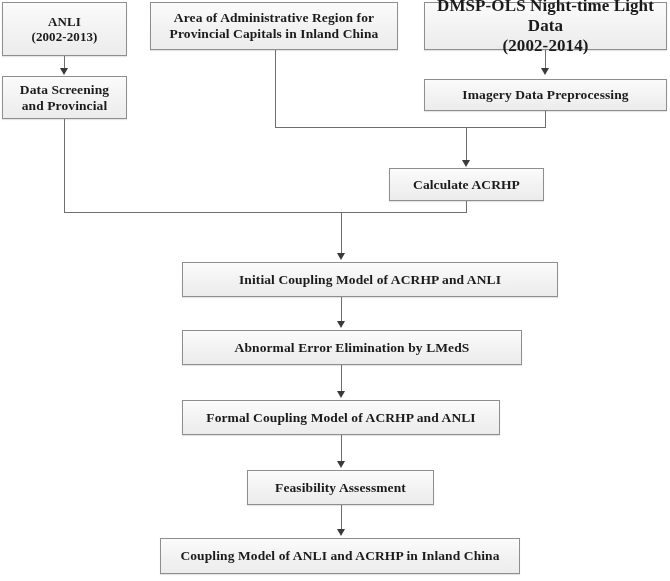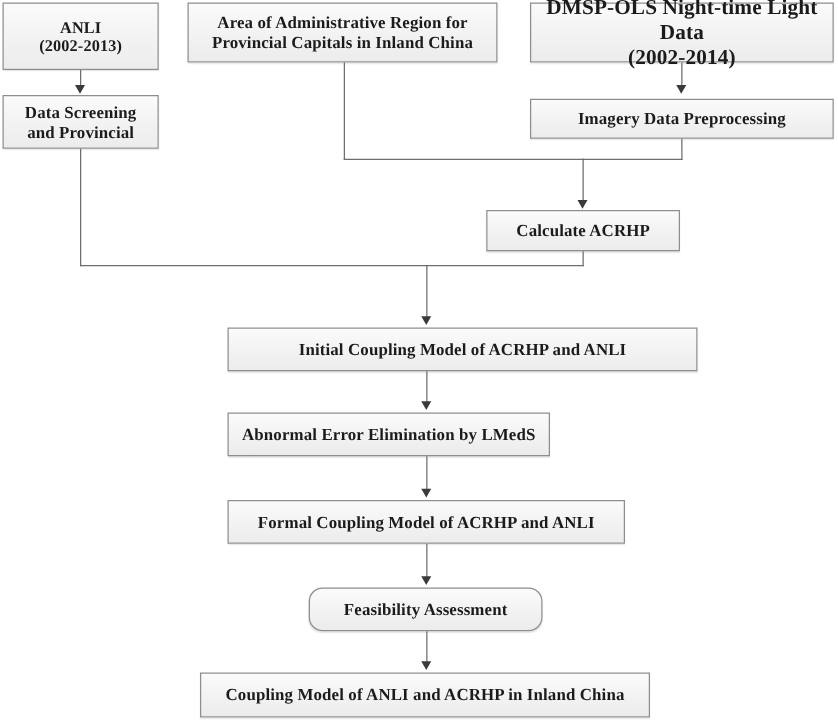--- a/index.html
+++ b/index.html
@@ -98,33 +98,33 @@
       <span class="ln">Calculate ACRHP</span>
     </span>
   </div>
 
   <div class="node" style="left:182px; top:262px; width:376px; height:35px; font-size:13.5px;">
     <span class="lbl">
       <span class="ln">Initial Coupling Model of ACRHP and ANLI</span>
     </span>
   </div>
 
-  <div class="node" style="left:182px; top:330px; width:258px; height:35px; font-size:13.5px;justify-content:center;">
+  <div class="node" style="left:182px; top:330px; width:340px; height:35px; font-size:13.5px;justify-content:center;">
     <span class="lbl">
       <span class="ln">Abnormal Error Elimination by LMedS</span>
     </span>
   </div>
 
   <div class="node" style="left:182px; top:400px; width:318px; height:35px; font-size:13.5px;">
     <span class="lbl">
       <span class="ln">Formal Coupling Model of ACRHP and ANLI</span>
     </span>
   </div>
 
-  <div class="node" style="left:247px; top:470px; width:187px; height:35px; font-size:13.5px;border-radius:11px;">
+  <div class="node" style="left:247px; top:470px; width:187px; height:35px; font-size:13.5px;">
     <span class="lbl">
       <span class="ln">Feasibility Assessment</span>
     </span>
   </div>
 
   <div class="node" style="left:160px; top:538px; width:360px; height:36px; font-size:13.5px;">
     <span class="lbl">
       <span class="ln">Coupling Model of ANLI and ACRHP in Inland China</span>
     </span>
   </div>

